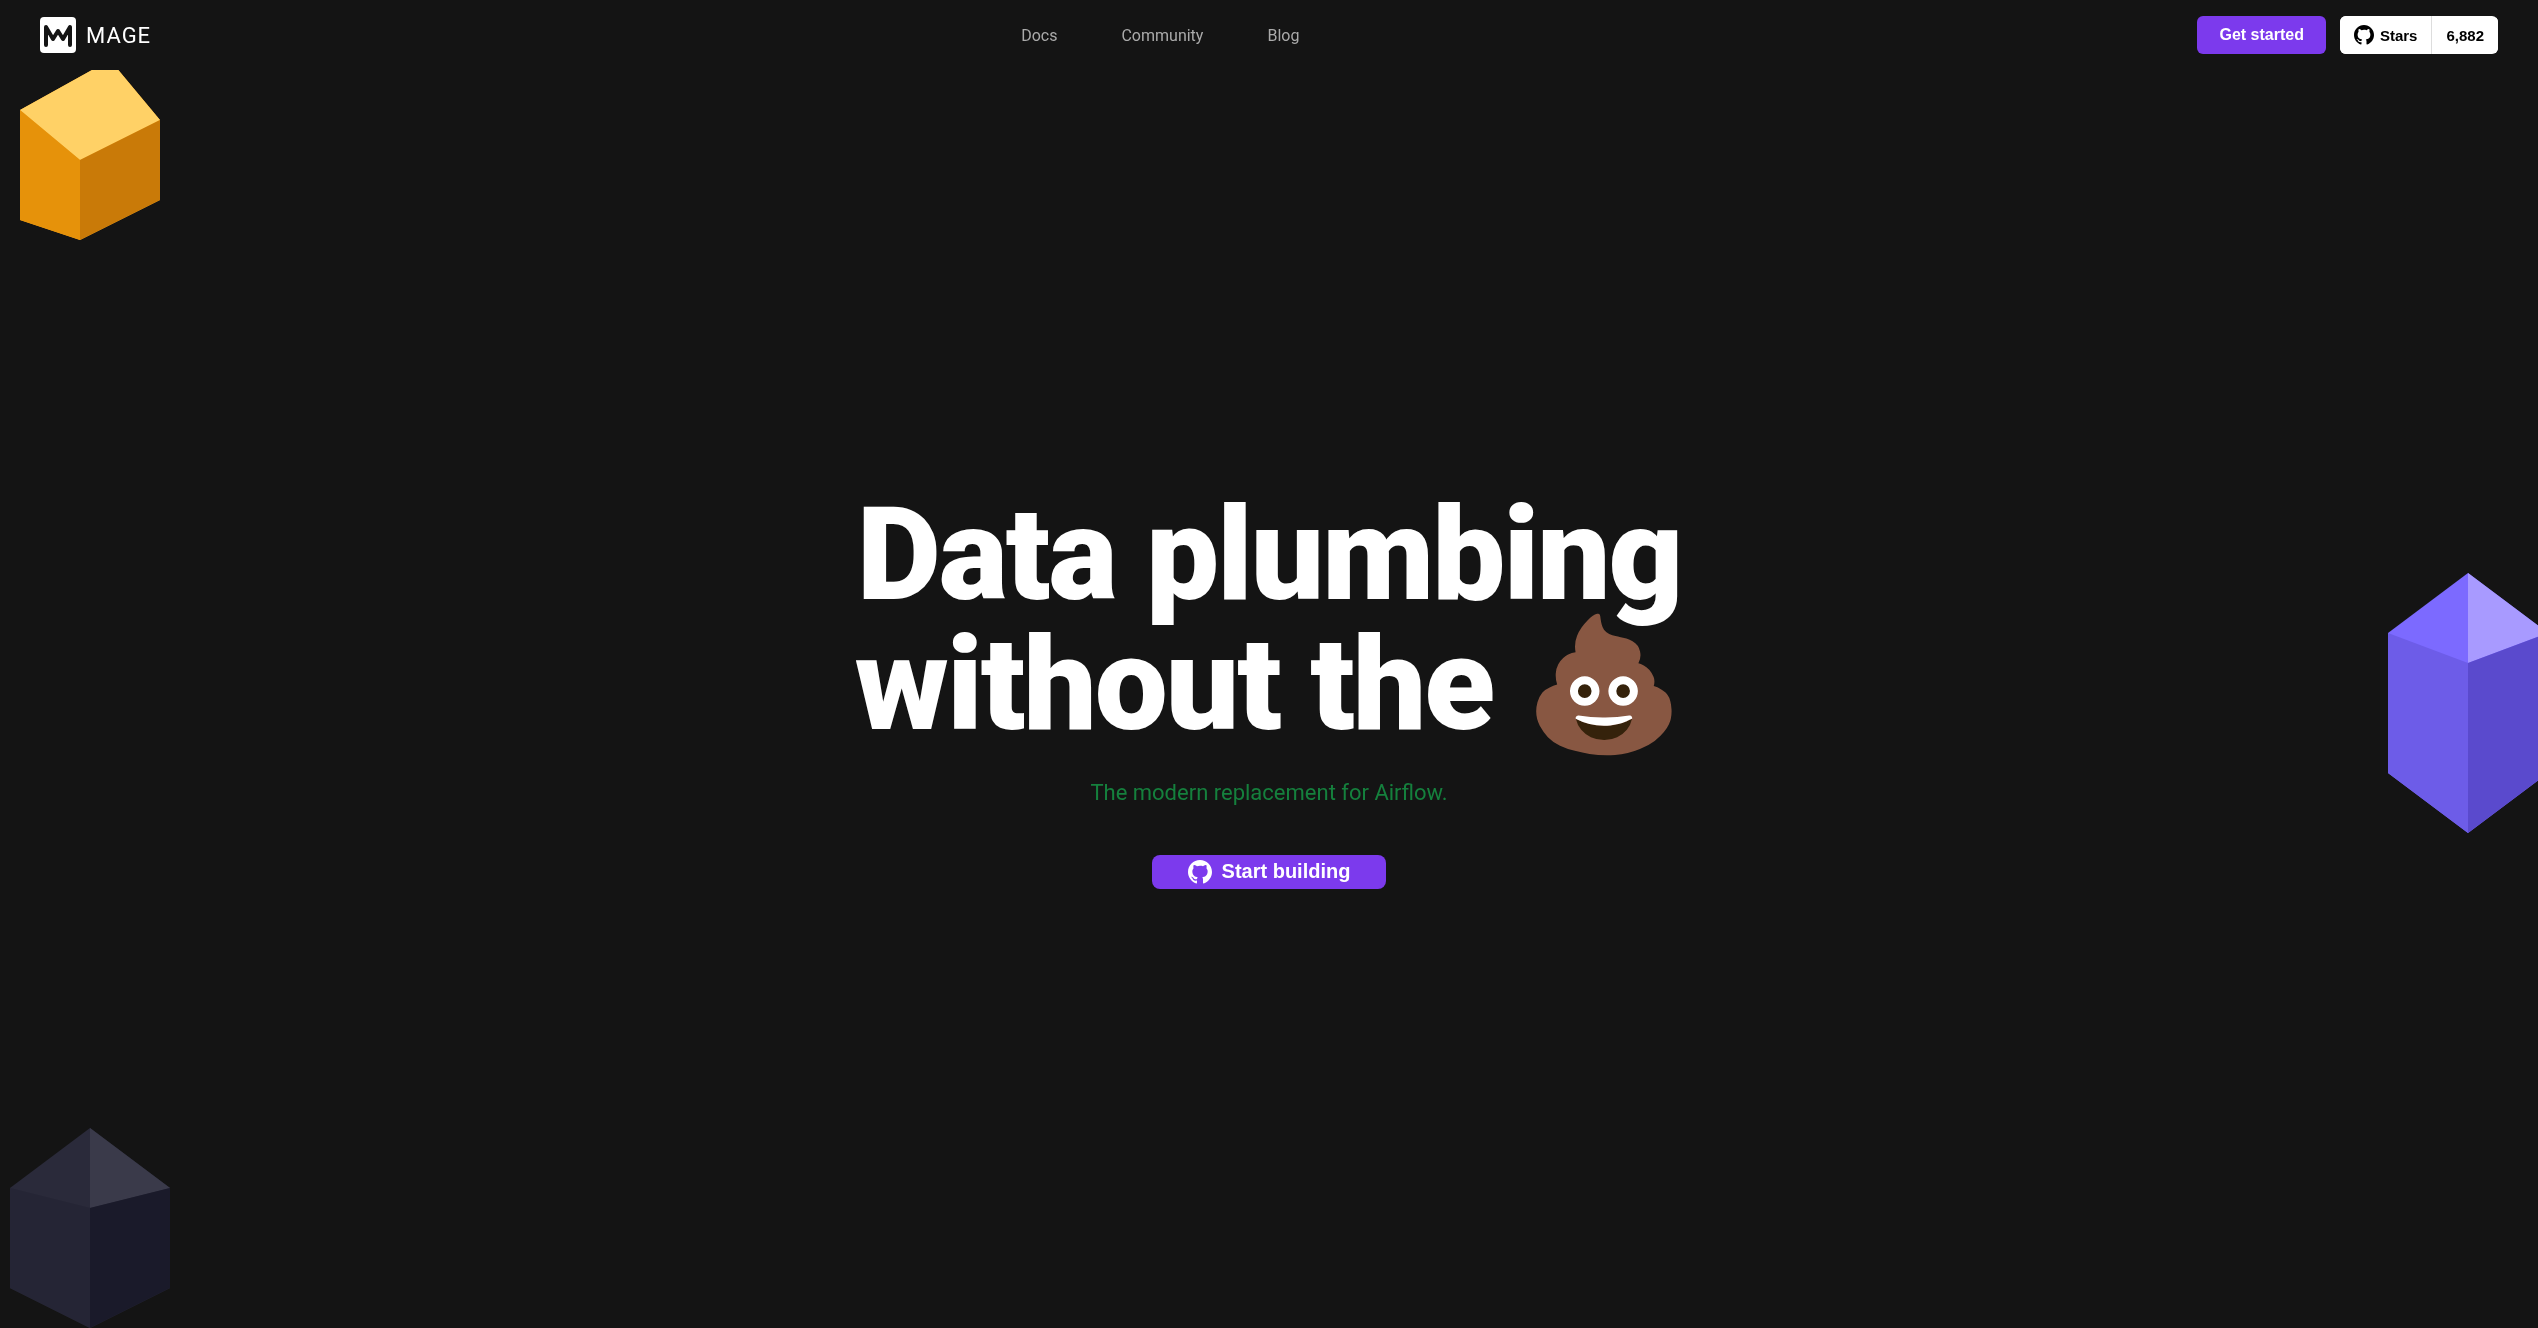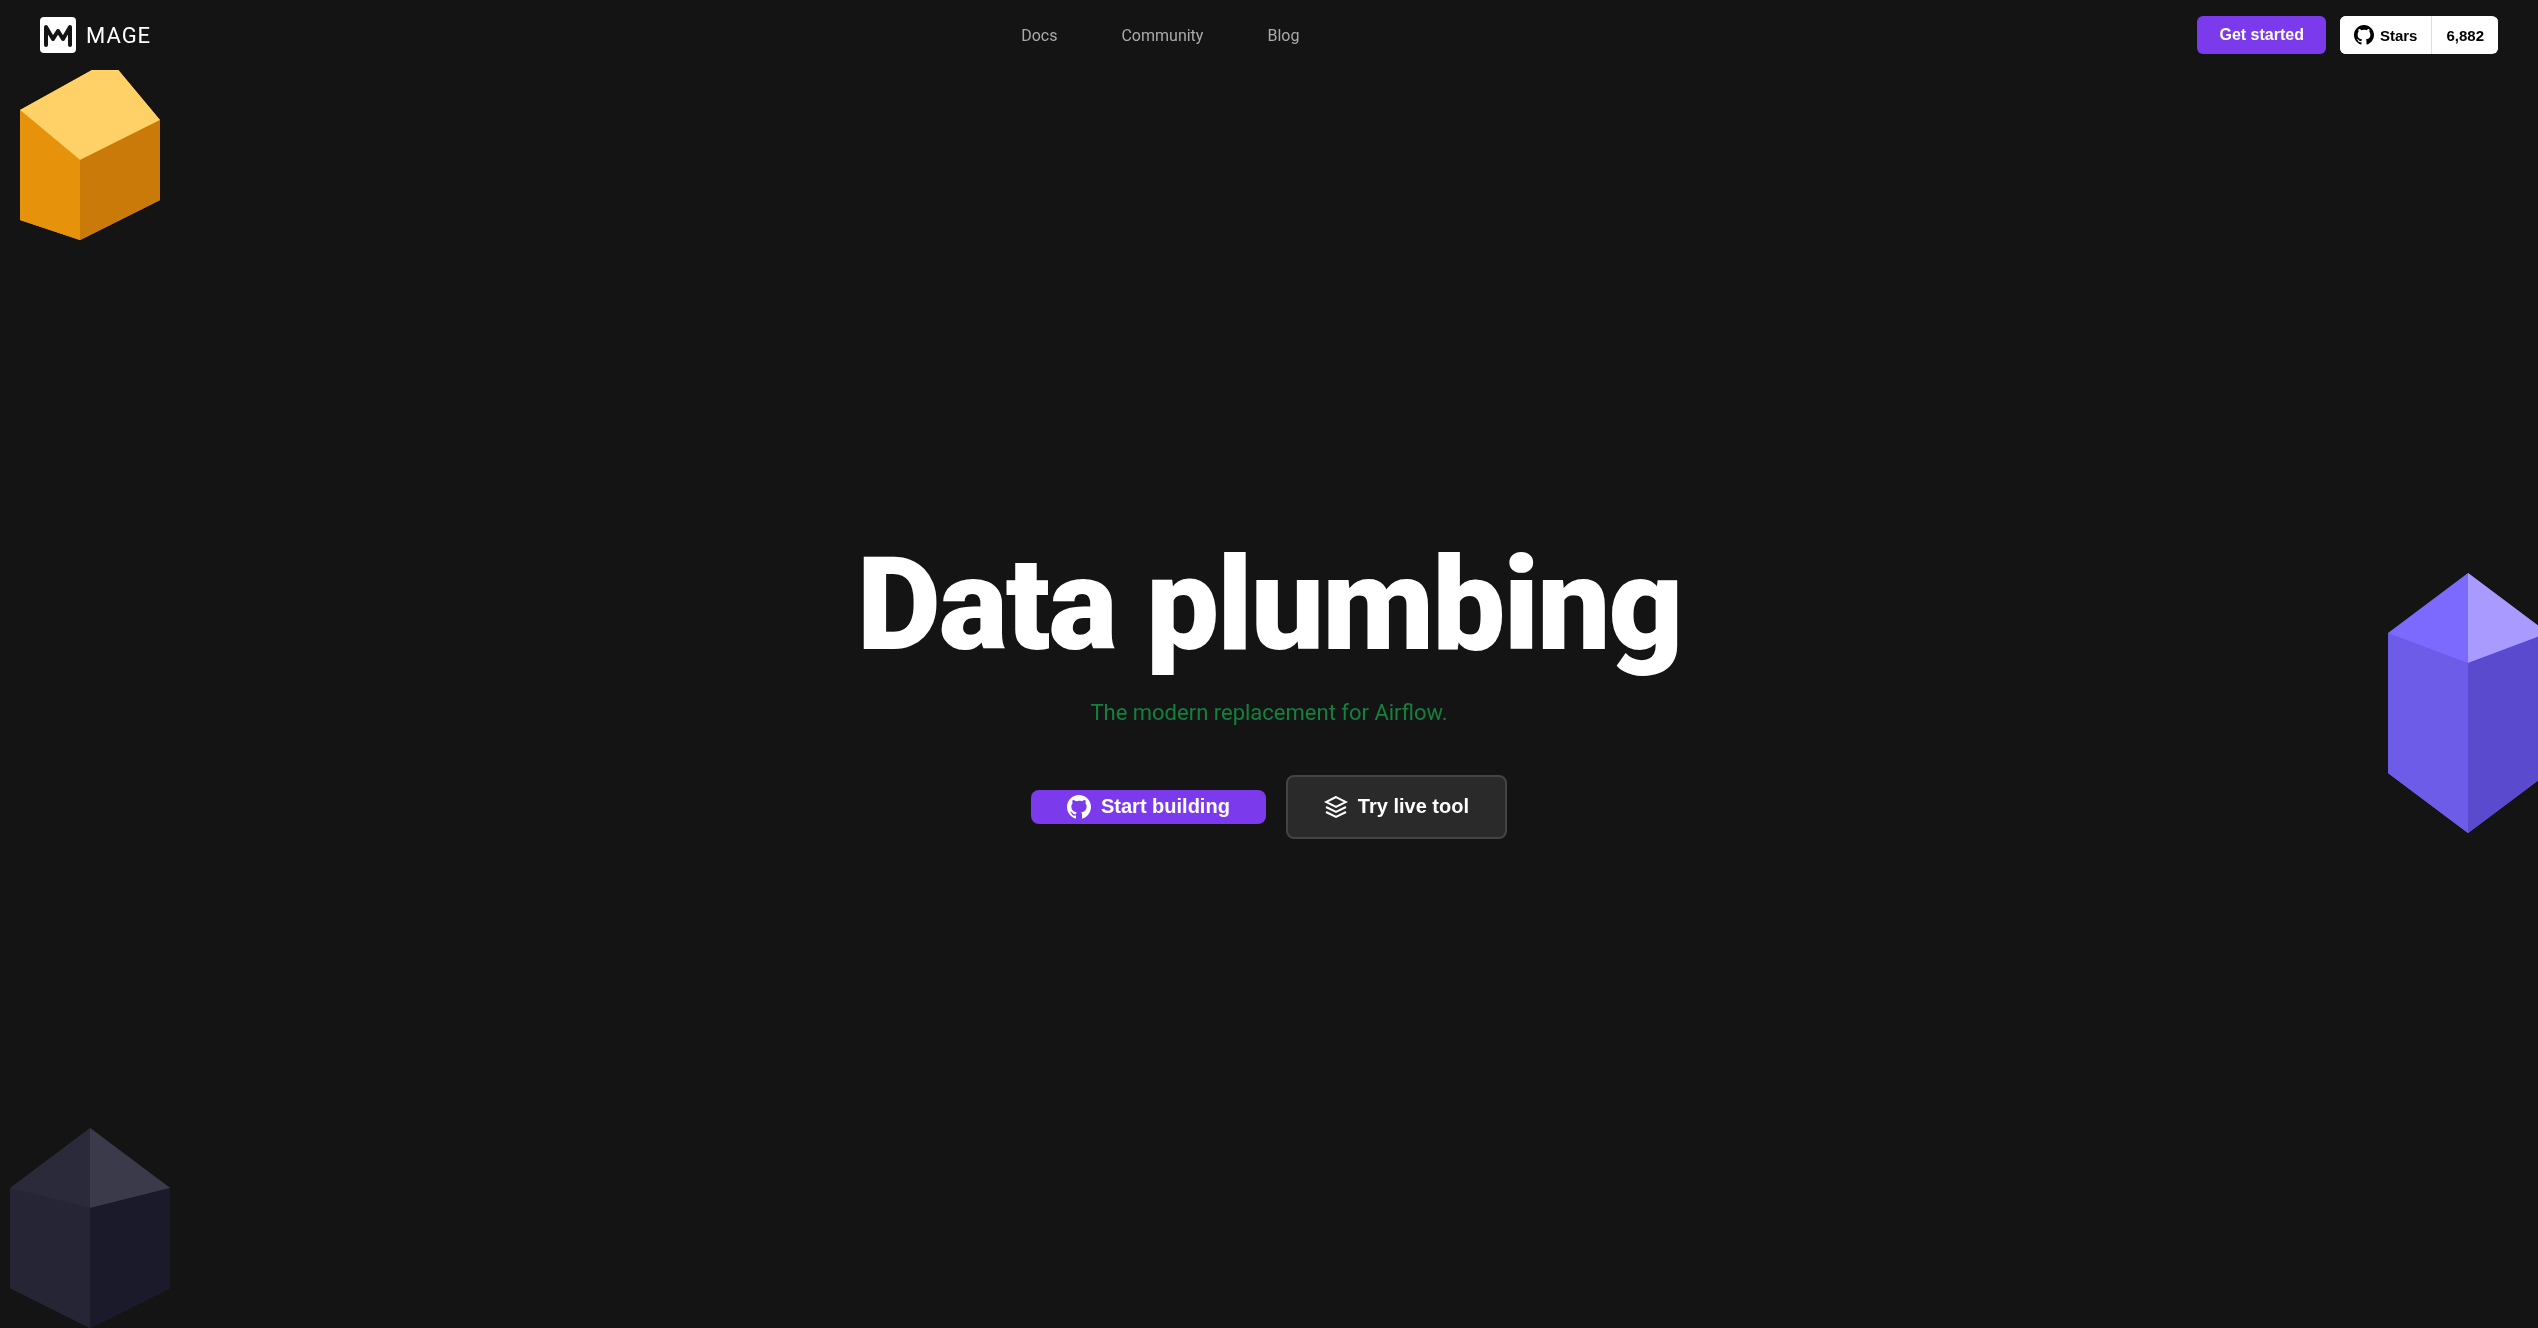--- a/index.html
+++ b/index.html
@@ -276,35 +276,29 @@
       <polygon points="90,0 170,60 170,160 90,200 10,160 10,60" fill="#2a2a3a"></polygon>
       <polygon points="90,0 170,60 90,80" fill="#3a3a4a"></polygon>
       <polygon points="90,80 170,60 170,160 90,200" fill="#1a1a2a"></polygon>
       <polygon points="10,60 90,80 90,200 10,160" fill="#252535"></polygon>
     </svg>
   </div>
 
   <div class="hero-content">
     <h1 class="hero-title">
       <span>Data plumbing</span><br>
+      <span>without the 💩</span>
     </h1>
 
     <p class="hero-tagline">The modern replacement for Airflow.</p>
 
     <div class="hero-buttons">
       <button class="btn-start-building">
 
         <svg width="24" height="24" viewBox="0 0 24 24" fill="#ffffff">
           <path d="M12 0C5.374 0 0 5.373 0 12c0 5.302 3.438 9.8 8.207 11.387.599.111.793-.261.793-.577v-2.234c-3.338.726-4.033-1.416-4.033-1.416-.546-1.387-1.333-1.756-1.333-1.756-1.089-.745.083-.729.083-.729 1.205.084 1.839 1.237 1.839 1.237 1.07 1.834 2.807 1.304 3.492.997.107-.775.418-1.305.762-1.604-2.665-.305-5.467-1.334-5.467-5.931 0-1.311.469-2.381 1.236-3.221-.124-.303-.535-1.524.117-3.176 0 0 1.008-.322 3.301 1.23A11.509 11.509 0 0112 5.803c1.02.005 2.047.138 3.006.404 2.291-1.552 3.297-1.23 3.297-1.23.653 1.653.242 2.874.118 3.176.77.84 1.235 1.911 1.235 3.221 0 4.609-2.807 5.624-5.479 5.921.43.372.823 1.102.823 2.222v3.293c0 .319.192.694.801.576C20.566 21.797 24 17.3 24 12c0-6.627-5.373-12-12-12z"></path>
         </svg>
         <span>Start building</span>
       </button>
 
-      <button class="btn-try-live">
-
-        <svg width="24" height="24" viewBox="0 0 24 24" fill="none" stroke="#ffffff" stroke-width="2">
-          <path d="M12 2L2 7l10 5 10-5-10-5zM2 17l10 5 10-5M2 12l10 5 10-5"></path>
-        </svg>
-        <span>Try live tool</span>
-      </button>
     </div>
   </div>
 </section>
 
 </body></html>

